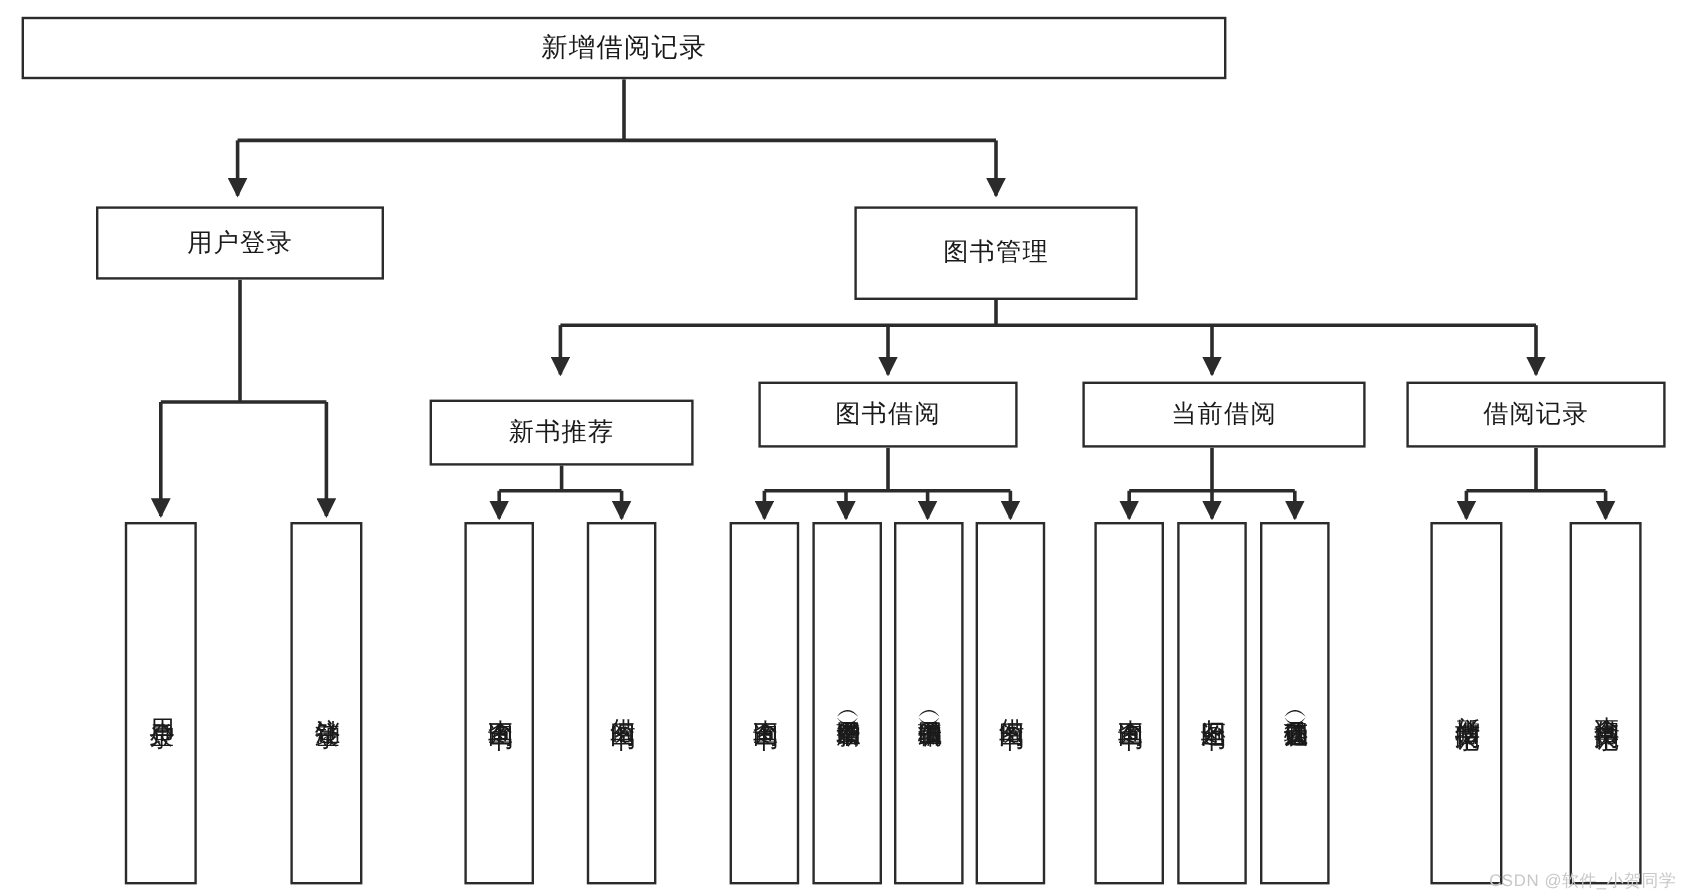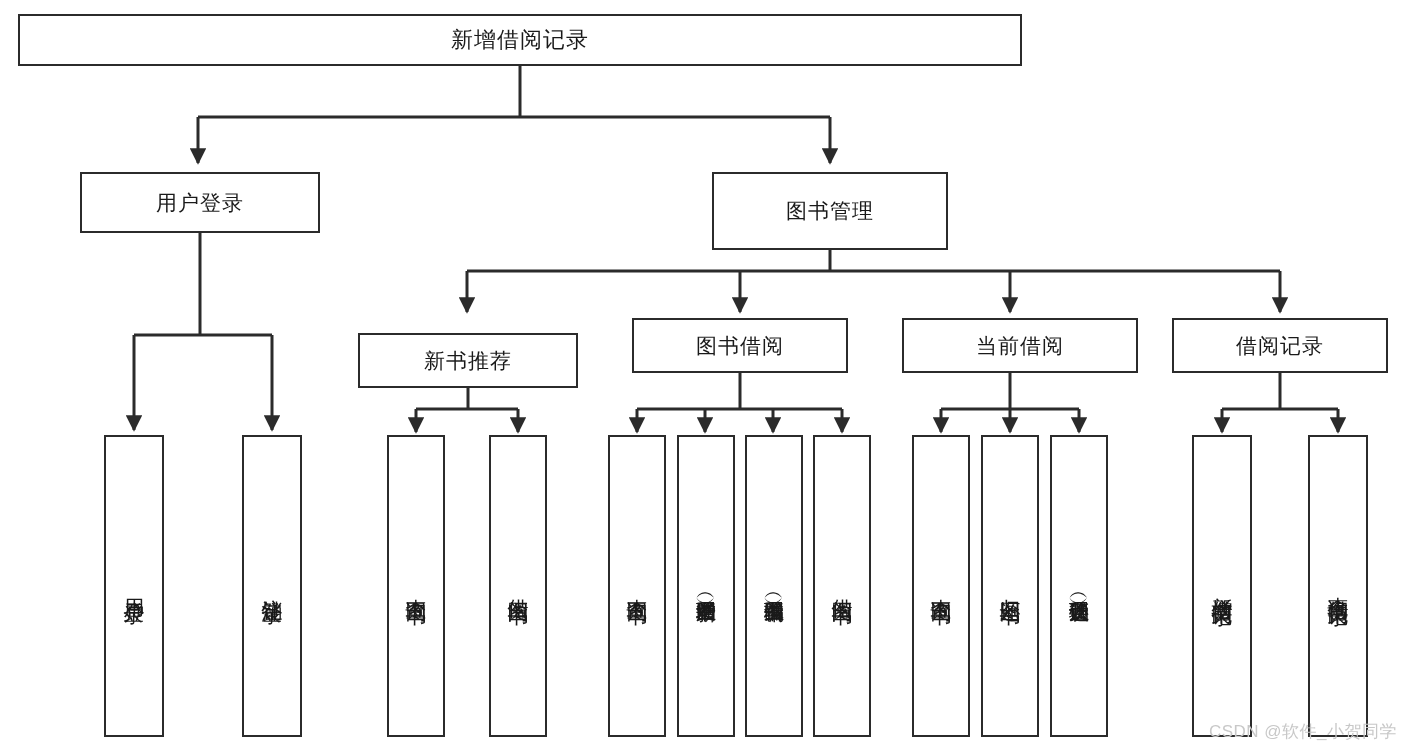--- a/index.html
+++ b/index.html
@@ -57,21 +57,21 @@
     justify-content: center;
   }
   .node-v.tight {
     letter-spacing: 0px;
     font-size: 20px;
   }
   .watermark {
     position: absolute;
     right: 8px;
     bottom: 4px;
-    font-size: 17px;
+    font-size: 14px;
     color: #c8c8c8;
     letter-spacing: 0.5px;
     z-index: 3;
     white-space: nowrap;
   }
 </style>
 </head>
 <body>
 
 <div id="canvas">

